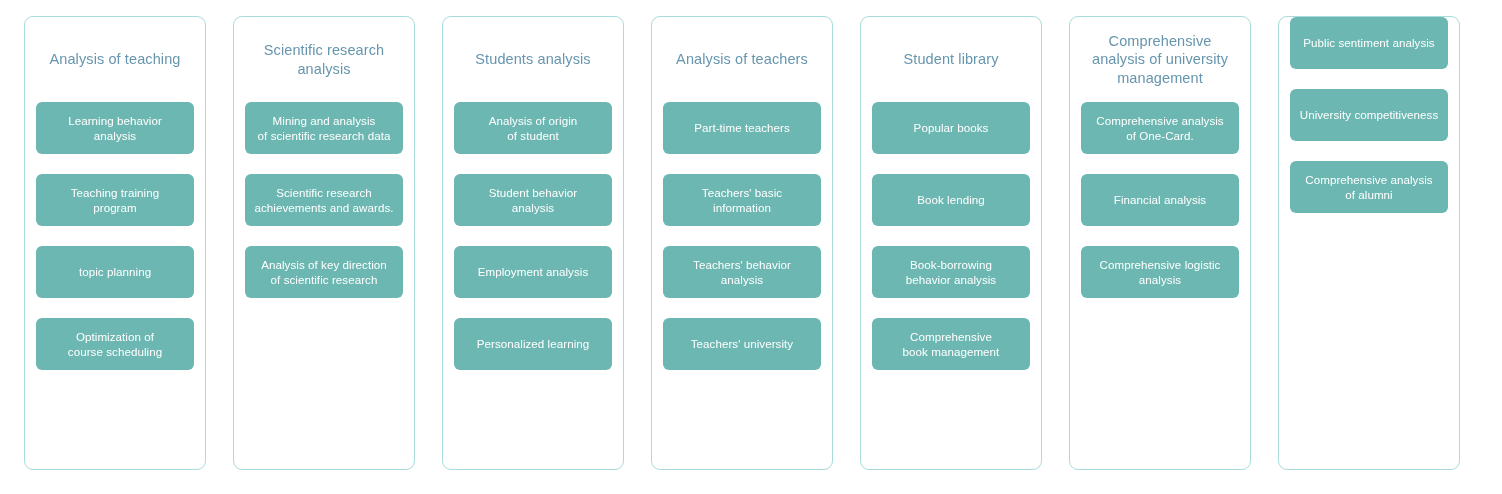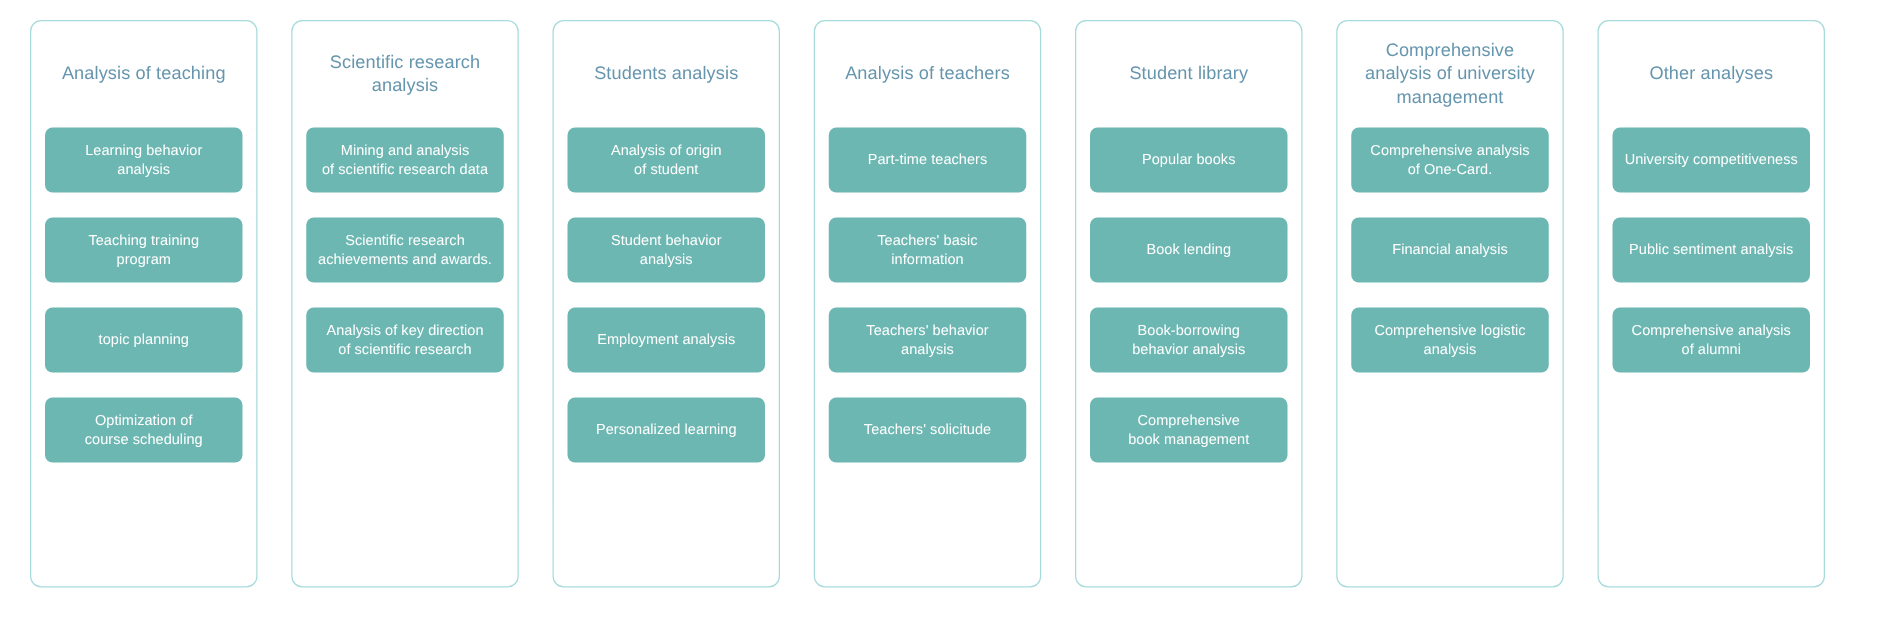--- a/index.html
+++ b/index.html
@@ -134,21 +134,21 @@
     <div class="category-card">
       <div class="card-title-zone">
         <div class="card-title">Analysis of teachers</div>
       </div>
       <div class="pill-list">
         <div class="pill">Part-time teachers</div>
         <div class="pill">Teachers' basic
 information</div>
         <div class="pill">Teachers' behavior
 analysis</div>
-        <div class="pill">Teachers' solicitude</div>
+        <div class="pill">Teachers' university</div>
       </div>
     </div>
     <div class="category-card">
       <div class="card-title-zone">
         <div class="card-title">Student library</div>
       </div>
       <div class="pill-list">
         <div class="pill">Popular books</div>
         <div class="pill">Book lending</div>
         <div class="pill">Book-borrowing
@@ -165,23 +165,20 @@
       </div>
       <div class="pill-list">
         <div class="pill">Comprehensive analysis
 of One-Card.</div>
         <div class="pill">Financial analysis</div>
         <div class="pill">Comprehensive logistic
 analysis</div>
       </div>
     </div>
     <div class="category-card">
-      <div class="card-title-zone">
-        <div class="card-title">Other analyses</div>
-      </div>
       <div class="pill-list">
+        <div class="pill">Public sentiment analysis</div>
         <div class="pill">University competitiveness</div>
-        <div class="pill">Public sentiment analysis</div>
         <div class="pill">Comprehensive analysis
 of alumni</div>
       </div>
     </div>
   </div>
 
 </body></html>

